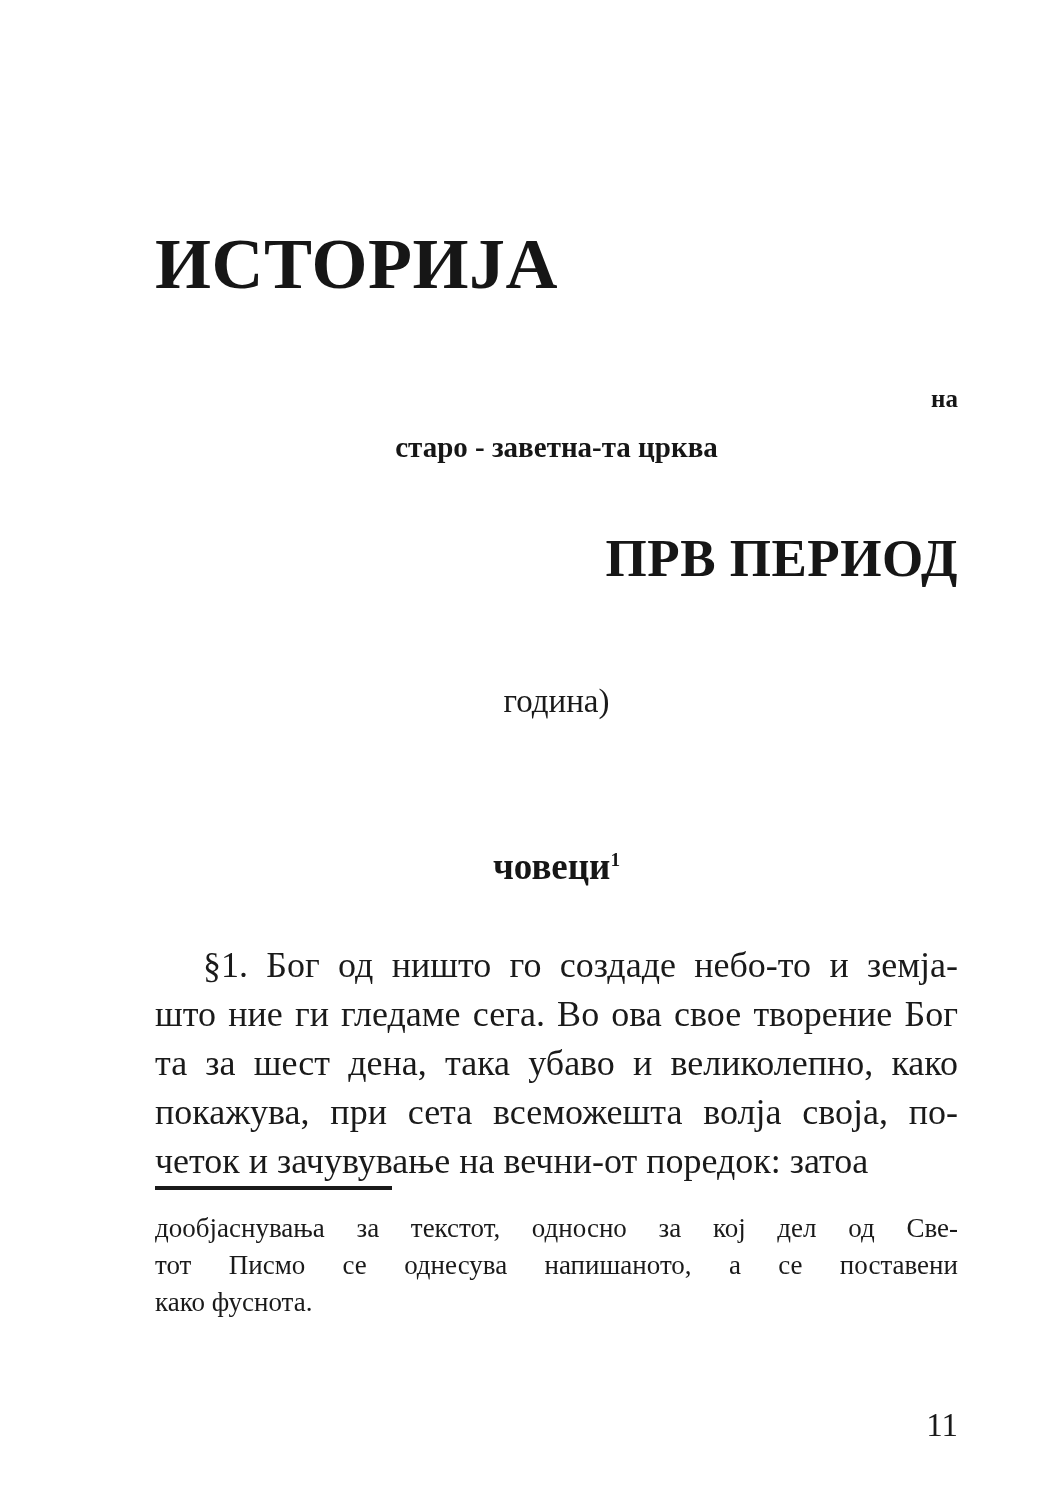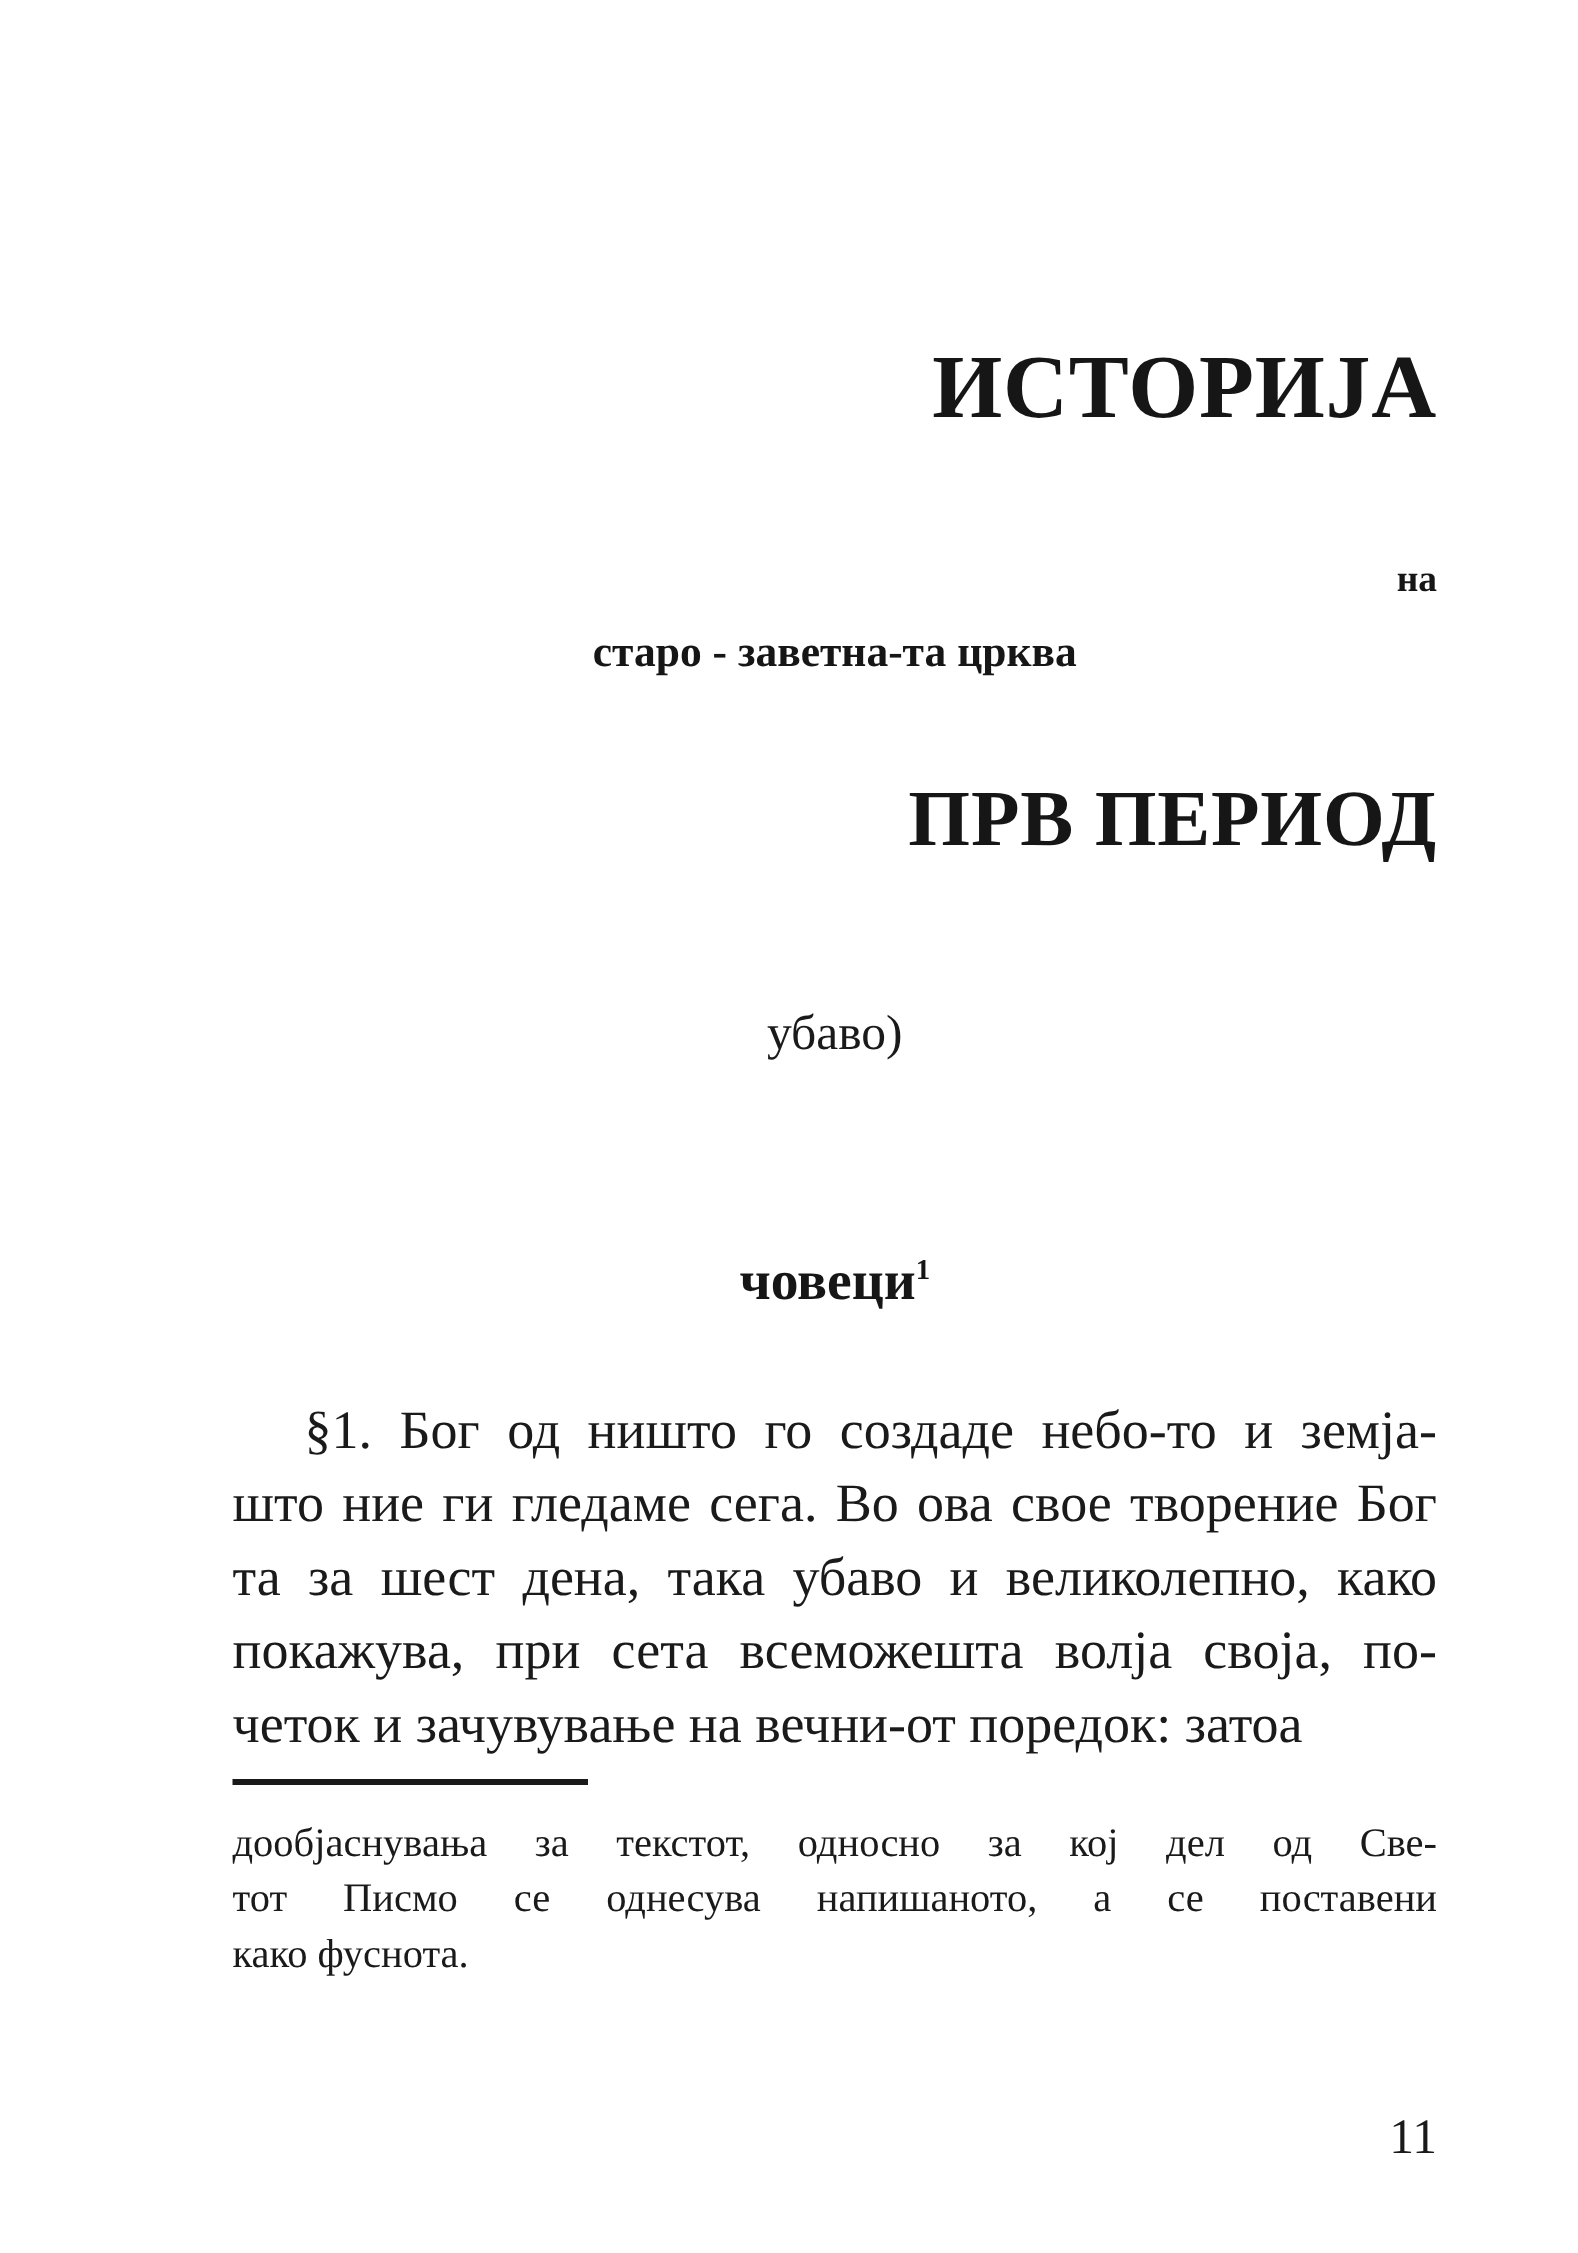--- a/index.html
+++ b/index.html
@@ -22,23 +22,23 @@
   
   .column {
     position: absolute;
     left: 155px;
     top: 0;
     width: 803px;
   }
 
   
   .doc-title {
-    text-align: right;
-    font-weight: bold;
-    font-size: 60px;
+    text-align: left;
+    font-weight: bold;
+    font-size: 72px;
     letter-spacing: 0.5px;
     line-height: 1;
     margin: 0;
     padding-top: 228px;
     color: #161616;
   }
 
   .title-of {
     text-align: right;
     font-weight: bold;
@@ -186,21 +186,21 @@
     <h1 class="doc-title">ИСТОРИЈА</h1>
 
     <div class="title-of">на</div>
 
     <div class="title-sub">старо - заветна-та црква</div>
 
     <h2 class="period-title">ПРВ ПЕРИОД</h2>
 
     <div class="period-range">
       <br>
-      <span>убаво)</span>
+      <span>година)</span>
     </div>
 
     <h3 class="section-title">
       <br>
       <span>човеци</span><sup>1</sup>
     </h3>
 
     <p class="body-par">
       <span class="ln first" style="text-indent: 48px;">§1. Бог од ништо го создаде небо-то и земја-</span>
       <span class="ln">што ние ги гледаме сега. Во ова свое творение Бог</span>

